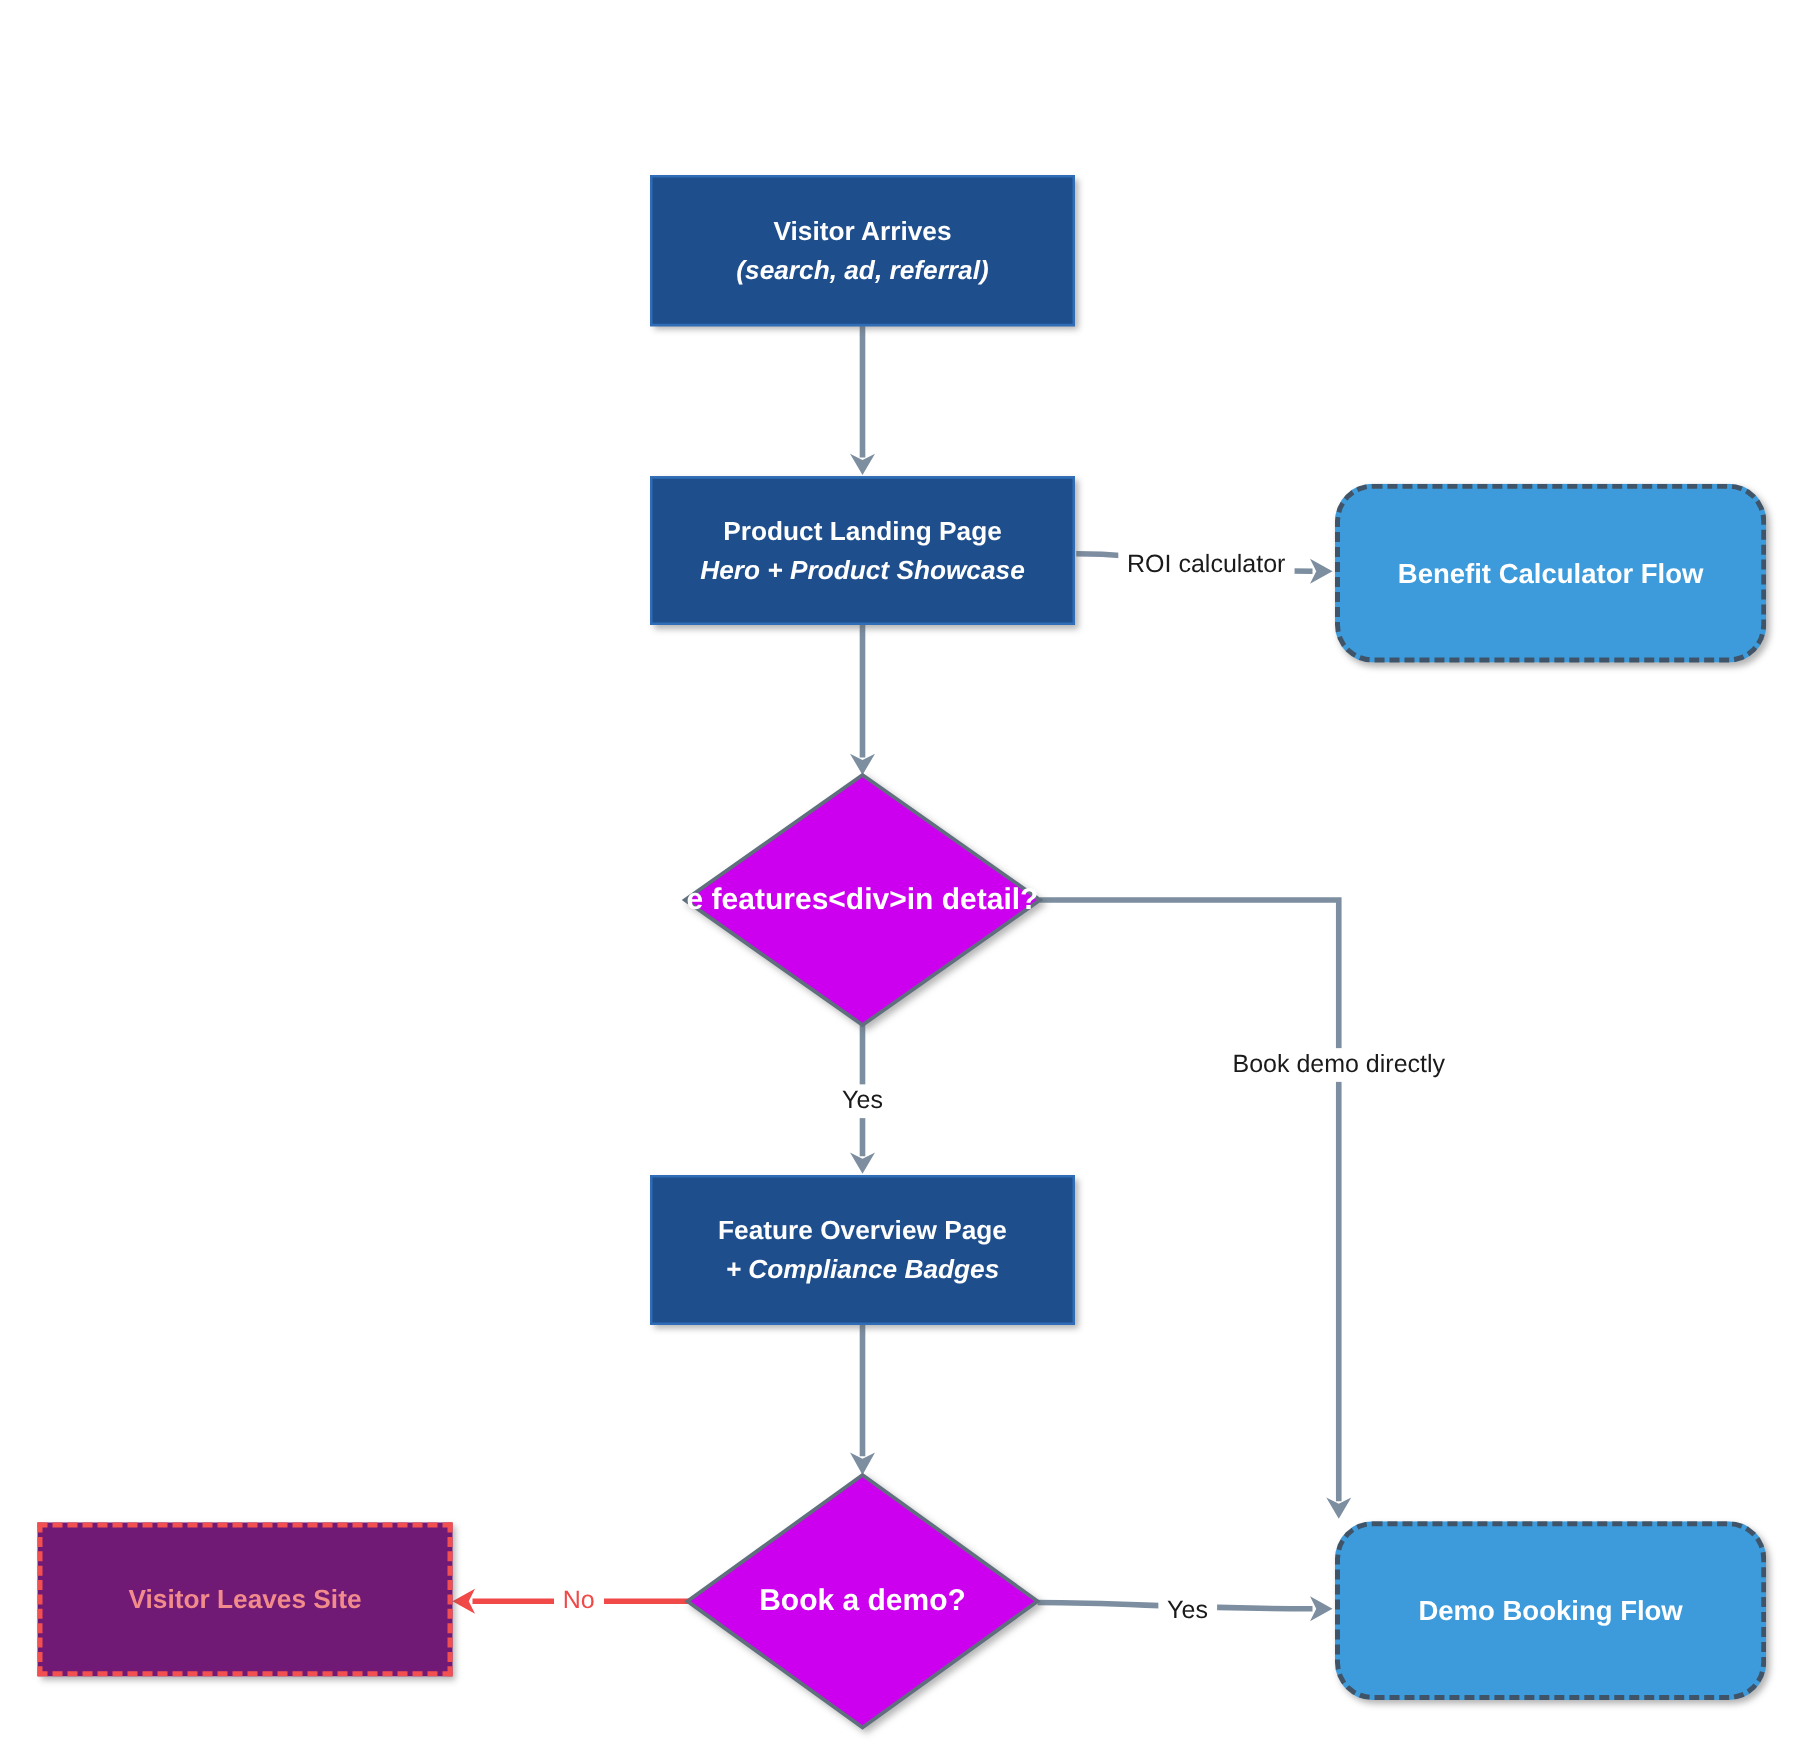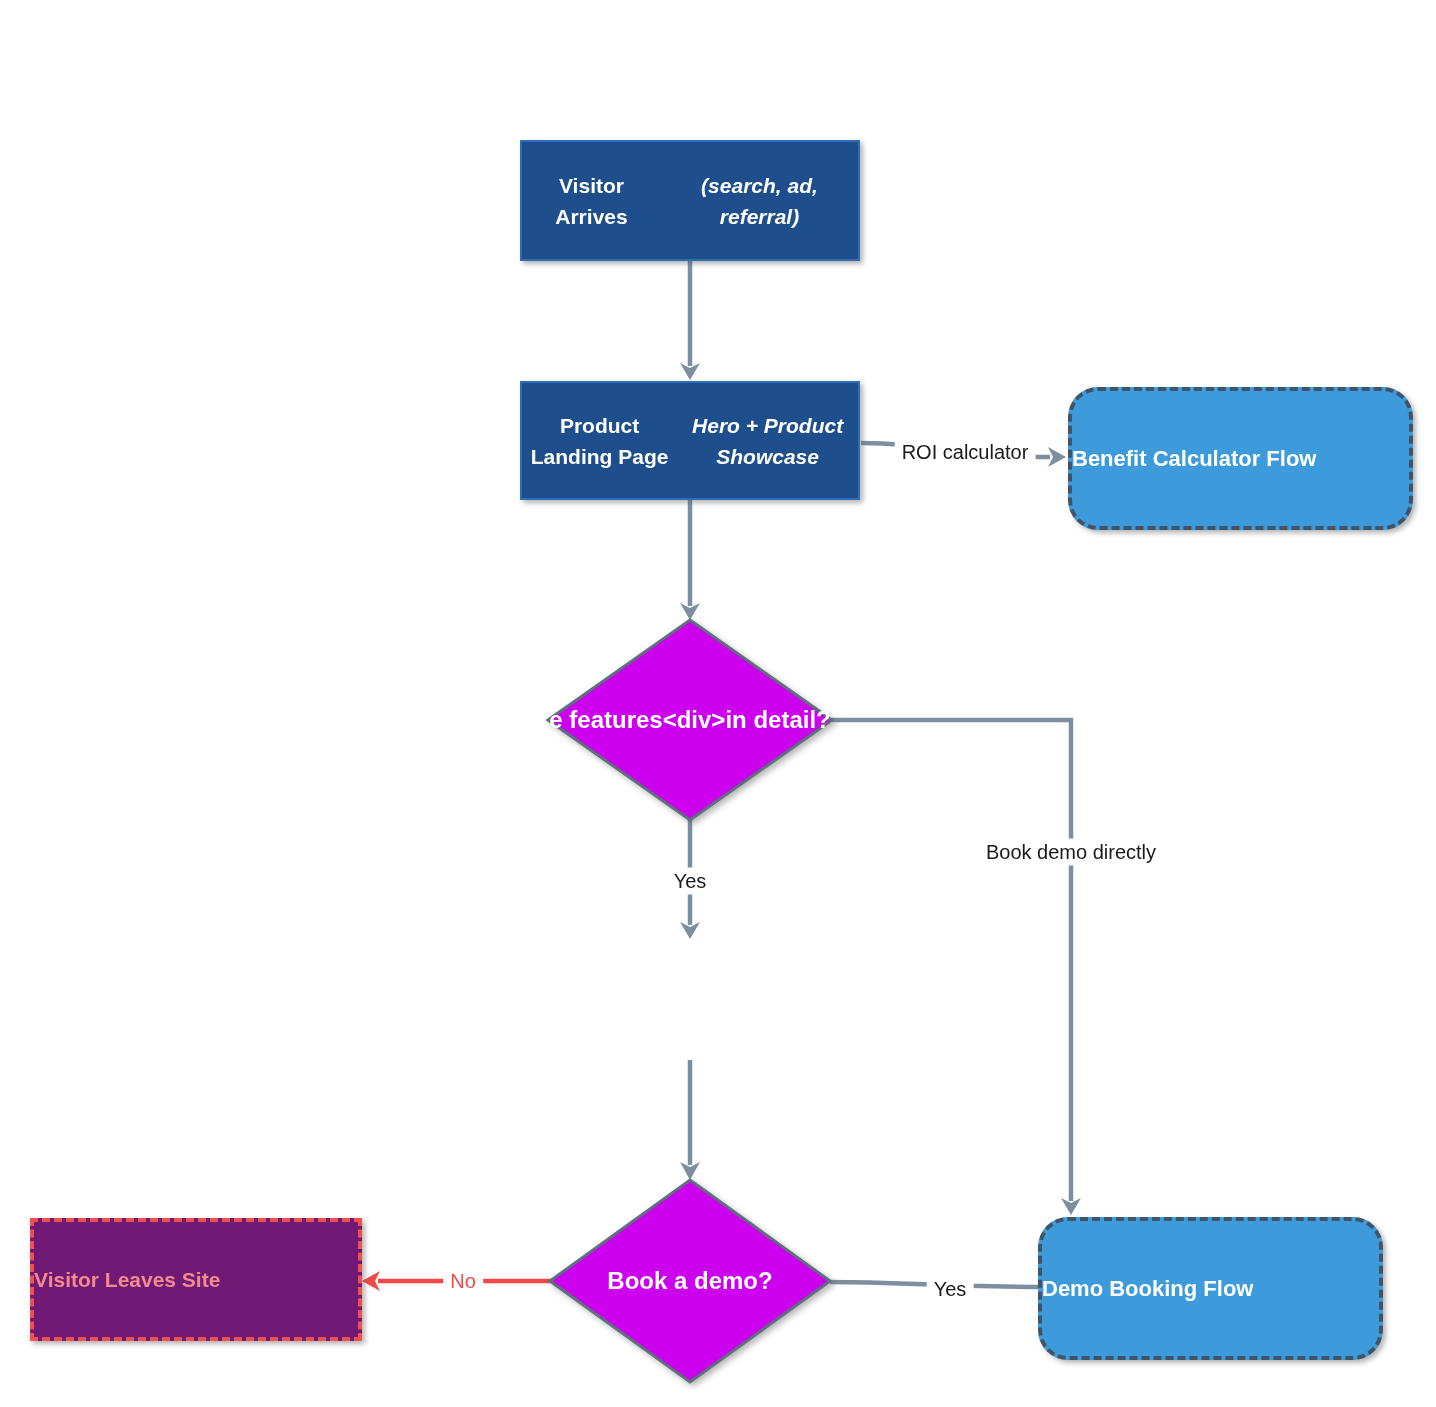--- a/index.html
+++ b/index.html
@@ -11,21 +11,21 @@
     position:absolute;left:340px;top:36px;width:700px;text-align:center;
     font-size:37px;font-weight:bold;color:#1f2937;letter-spacing:.5px;
   }
   svg.layer{position:absolute;left:0;top:0;width:1436px;height:1407px;}
   .edge{stroke:#7c8ea0;stroke-width:4.5;fill:none;}
   .edge-red{stroke:#f14848;stroke-width:4.5;fill:none;}
   .ah{fill:#7c8ea0;}
   .ah-red{fill:#f14848;}
   .diamond{fill:#cc00ee;stroke:#5f6f7e;stroke-width:3;filter:drop-shadow(3px 3px 3px rgba(90,90,90,.45));}
   .node{
-    position:absolute;display:flex;flex-direction:row;align-items:center;justify-content:flex-start;
+    position:absolute;display:flex;flex-direction:column;align-items:center;justify-content:center;
     text-align:center;color:#ffffff;font-weight:bold;font-size:21px;line-height:31px;
     box-shadow:3px 3px 5px rgba(90,90,90,.45);box-sizing:border-box;
   }
   .rect-blue{background:#1e4e8c;border:2px solid #2f6db6;}
   .sub-blue{background:#3d9bdb;border:4px dashed #3f5468;border-radius:30px;font-size:22px;}
   .terminal{background:#701a75;border:4px dashed #f25050;color:#f28b8b;border-radius:0;}
   .line2{font-style:italic;}
   .dlabel{
     position:absolute;transform:translate(-50%,-50%);white-space:nowrap;
     color:#ffffff;font-weight:bold;font-size:24px;text-align:center;
@@ -79,26 +79,30 @@
 
   <div class="node rect-blue" style="left:520px;top:381px;width:340px;height:119px;">
     <div>Product Landing Page</div>
     <div class="line2">Hero + Product Showcase</div>
   </div>
 
   <div class="node sub-blue" style="left:1068px;top:387px;width:345px;height:143px;">
     <div>Benefit Calculator Flow</div>
   </div>
 
+  <div class="node rect-blue" style="left:520px;top:940px;width:340px;height:120px;">
+    <div>Feature Overview Page</div>
+    <div class="line2">+ Compliance Badges</div>
+  </div>
 
   <div class="node terminal" style="left:30px;top:1218px;width:332px;height:123px;">
     <div>Visitor Leaves Site</div>
   </div>
 
-  <div class="node sub-blue" style="left:1038px;top:1217px;width:345px;height:143px;">
+  <div class="node sub-blue" style="left:1068px;top:1217px;width:345px;height:143px;">
     <div>Demo Booking Flow</div>
   </div>
 
   <div class="dlabel" style="left:690px;top:720px;">e features&lt;div&gt;in detail?</div>
   <div class="dlabel" style="left:690px;top:1281px;">Book a demo?</div>
 
   <div class="elabel" style="left:965px;top:452px;">ROI calculator</div>
   <div class="elabel" style="left:690px;top:881px;">Yes</div>
   <div class="elabel" style="left:1071px;top:852px;">Book demo directly</div>
   <div class="elabel" style="left:950px;top:1289px;">Yes</div>

